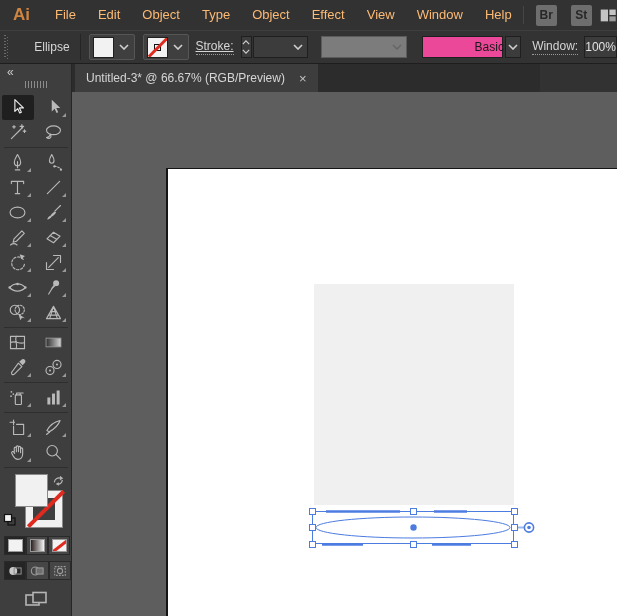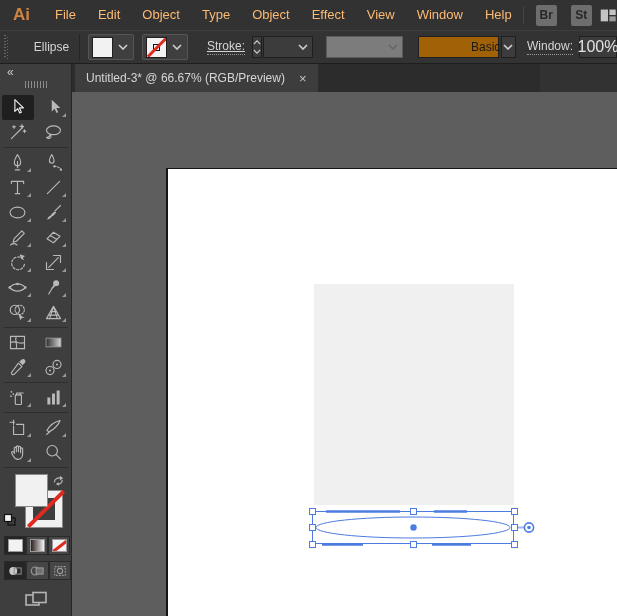--- a/index.html
+++ b/index.html
@@ -35,39 +35,39 @@
   .opt-label.link{border-bottom:1px dotted #9a9a9a;padding-bottom:1px;}
   #tool-name{margin-left:26px;}
   #opt-sep{width:1px;height:26px;background:#252525;margin-left:10px;}
   .swatch-ctl{display:flex;align-items:center;height:26px;background:#3f3f3f;
               border:1px solid #565656;border-radius:2px;box-sizing:border-box;padding:0 3px;}
   #fill-ctl{margin-left:8px;} #stroke-ctl{margin-left:8px;}
   .swatch{width:19px;height:19px;background:#f2f2f2;border:1px solid #1f1f1f;position:relative;overflow:hidden;}
   .swatch .hole{position:absolute;left:6px;top:6px;width:5px;height:5px;border:1px solid #111;}
   .swatch .slash{position:absolute;left:-3px;top:8px;width:26px;height:3px;background:#e02a1f;transform:rotate(-45deg);}
   .swatch-ctl .chev{margin-left:5px;margin-right:2px;}
-  #stroke-label{margin-left:19px;text-decoration:underline;}
+  #stroke-label{margin-left:7px;text-decoration:underline;}
   #stroke-stepper{margin-left:7px;width:13px;height:22px;background:#3c3c3c;border:1px solid #1f1f1f;
                   display:flex;flex-direction:column;align-items:center;justify-content:space-between;padding:3px 0;box-sizing:border-box;}
   #stroke-stepper svg{width:8px;height:5px;}
   #stroke-stepper path{fill:none;stroke:#cfcfcf;stroke-width:1.4;}
   #stroke-size-dd{margin-left:1px;width:63px;height:22px;background:#3c3c3c;border:1px solid #1f1f1f;
                   display:flex;align-items:center;justify-content:flex-end;box-sizing:border-box;padding-right:4px;}
   #brush-dd{margin-left:13px;width:99px;height:22px;background:#7c7c7c;border:1px solid #5b5b5b;
             display:flex;align-items:center;justify-content:flex-end;box-sizing:border-box;padding-right:4px;}
   #brush-dd .chev path{stroke:#666666;}
-  #style-dd{margin-left:15px;width:81px;height:22px;background:#a16207;border:1px solid #1f1f1f;
+  #style-dd{margin-left:15px;width:81px;height:22px;background:#ec4899;border:1px solid #1f1f1f;
             display:flex;align-items:center;box-sizing:border-box;gap:40px;}
   #style-line{width:37px;height:3px;background:#0d0d0d;margin-left:6px;}
   #style-label{color:#1a1a1a;font-size:12px;margin-left:6px;}
   #style-chev{margin-left:2px;width:19px;height:22px;background:#3c3c3c;border:1px solid #1f1f1f;
               display:flex;align-items:center;justify-content:center;box-sizing:border-box;}
   #opacity-label{margin-left:11px;}
   #opacity-field{margin-left:6px;width:36px;height:20px;background:#3c3c3c;border:1px solid #1f1f1f;
-                 color:#e2e2e2;font-size:16px;display:flex;align-items:center;justify-content:center;}
+                 color:#e2e2e2;font-size:12px;display:flex;align-items:center;justify-content:center;}
 
   
   #left-col{position:absolute;left:0;top:64px;width:72px;height:552px;background:#3e3e3e;
             border-right:1px solid #262626;box-sizing:border-box;}
   #panel-header{height:28px;position:relative;}
   #collapse{position:absolute;left:7px;top:1px;color:#c9c9c9;font-size:12px;letter-spacing:-1px;}
   #panel-grip{position:absolute;left:25px;top:17px;width:22px;height:7px;
       background:repeating-linear-gradient(90deg,#8c8c8c 0 1px,transparent 1px 3px);}
 
   

